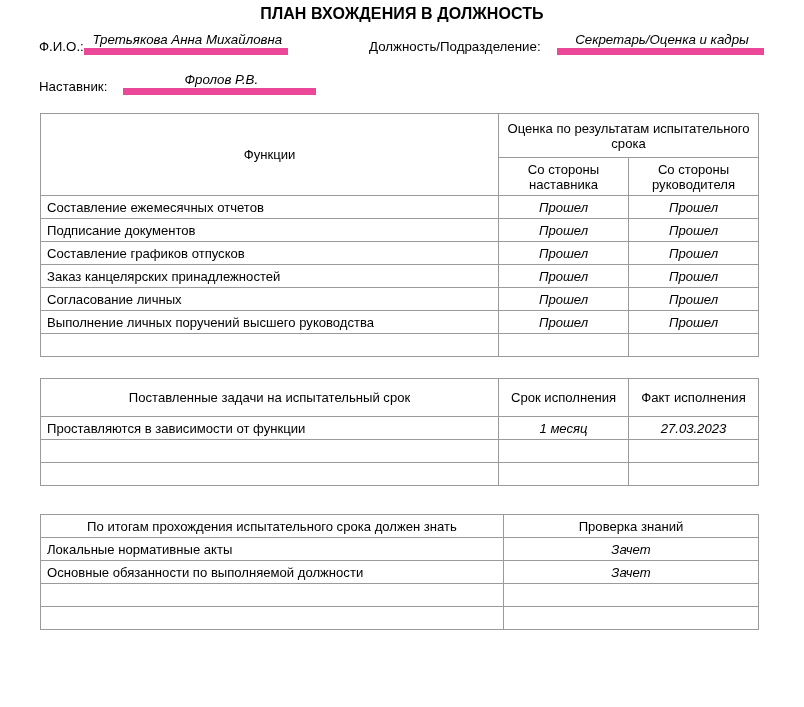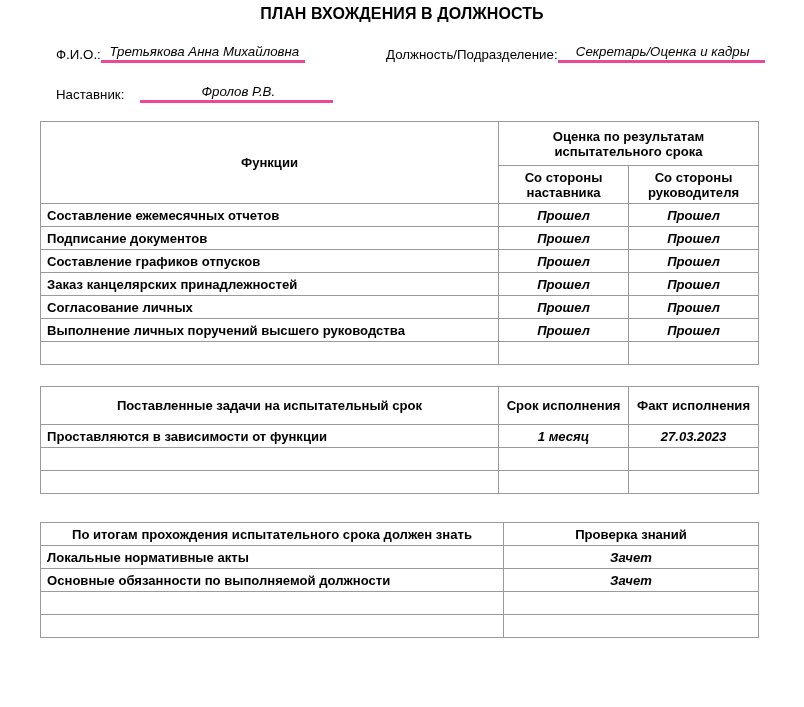--- a/index.html
+++ b/index.html
@@ -28,22 +28,22 @@
     font-size: 16px;
     font-weight: bold;
     letter-spacing: 0.1px;
     margin: 0;
     padding-top: 4px;
     line-height: 20px;
   }
 
   
   .meta {
-    margin-top: 19px;
-    padding-left: 56px;
+    margin-top: 11px;
+    padding-left: 39px;
     padding-right: 40px;
   }
   .meta-row {
     display: flex;
     align-items: flex-end;
     line-height: 20px;
     height: 20px;
   }
   .meta-col-left {
     width: 330px;
@@ -59,21 +59,21 @@
   }
   .meta-label {
     font-size: 13.3px;
     white-space: nowrap;
     line-height: 17px;
   }
   .meta-value {
     font-size: 13.3px;
     font-style: italic;
     line-height: 17px;
-    border-bottom: 3px solid #ec4899;
+    border-bottom: 7px solid #ec4899;
     padding: 0 4px 0 7px;
     white-space: nowrap;
     text-align: center;
   }
   .meta-value.v-fio      { min-width: 193px; }
   .meta-value.v-date     { min-width: 126px; }
   .meta-value.v-mentor   { min-width: 182px; margin-left: 16px; }
   .meta-value.v-position { min-width: 196px; }
   .meta-value.v-term     { min-width: 55px; padding-left: 5px; }
 
@@ -82,28 +82,28 @@
     border-collapse: collapse;
     table-layout: fixed;
     width: 718px;
     margin-left: 40px;
     background: #fff;
   }
   .tbl td, .tbl th {
     border: 1px solid #9a9a9a;
     padding: 0 6px;
     font-size: 13.1px;
-    font-weight: bold;
+    font-weight: normal;
     vertical-align: middle;
     box-sizing: border-box;
     overflow: hidden;
     white-space: nowrap;
   }
   .tbl th {
-    font-weight: bold;
+    font-weight: normal;
     text-align: center;
     line-height: 15px;
     padding-top: 2px;
     padding-bottom: 2px;
     margin-left: 22px;
   }
   .cell-left   { text-align: left; }
   .cell-center { text-align: center; }
   .cell-italic { font-style: italic; }
 

